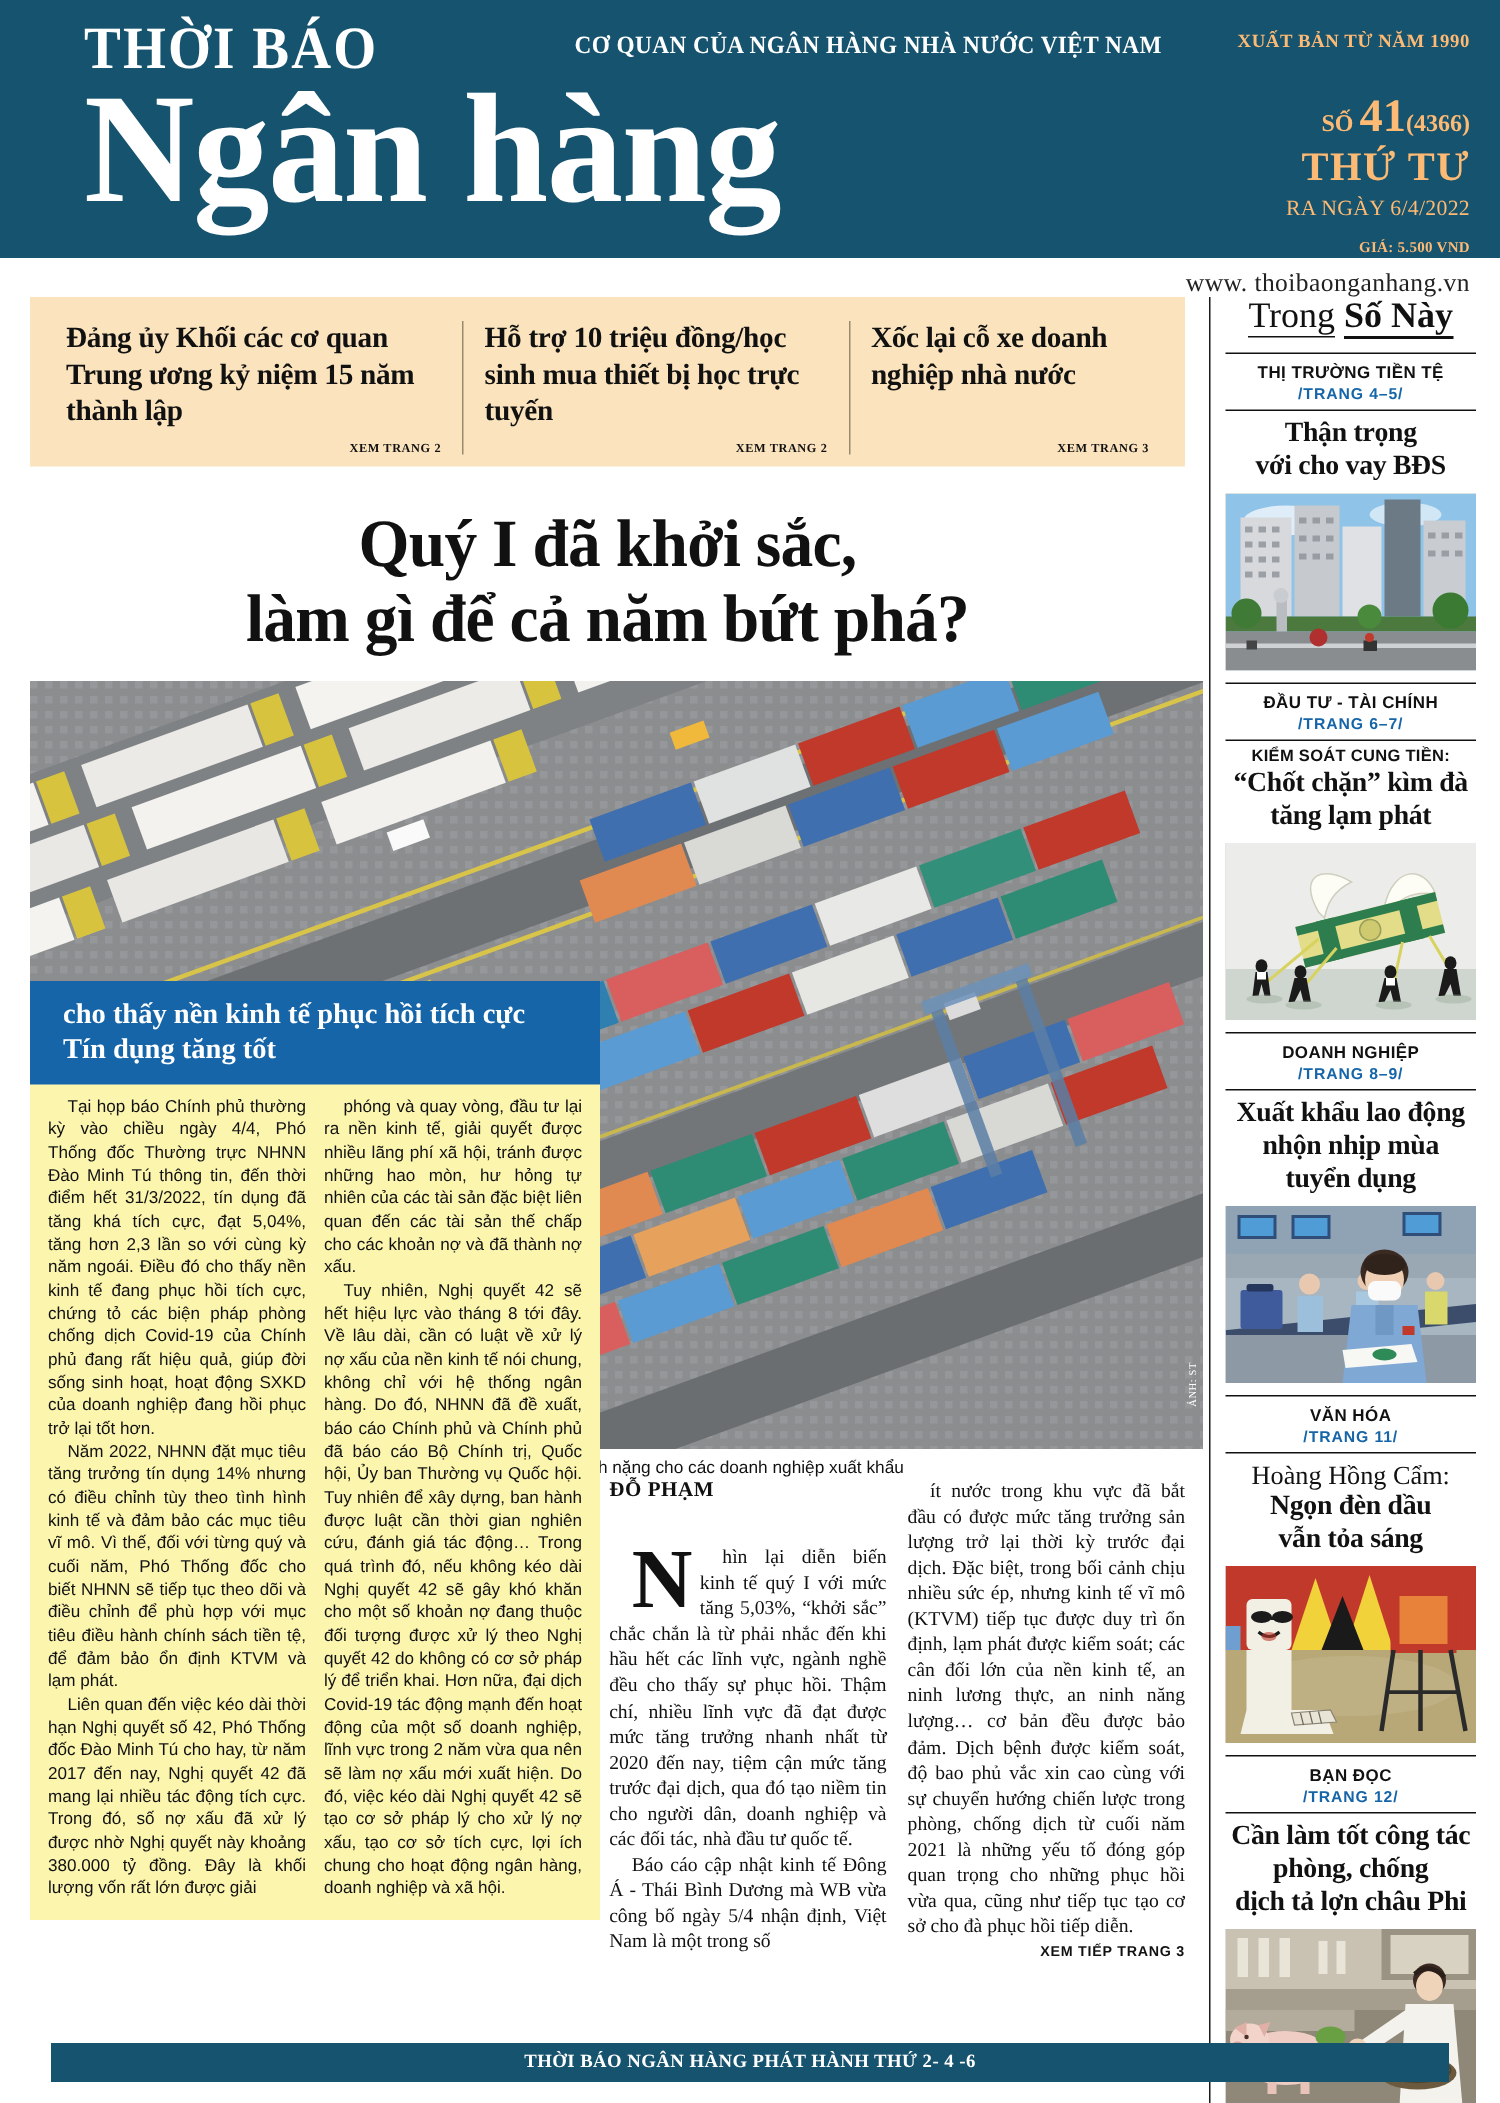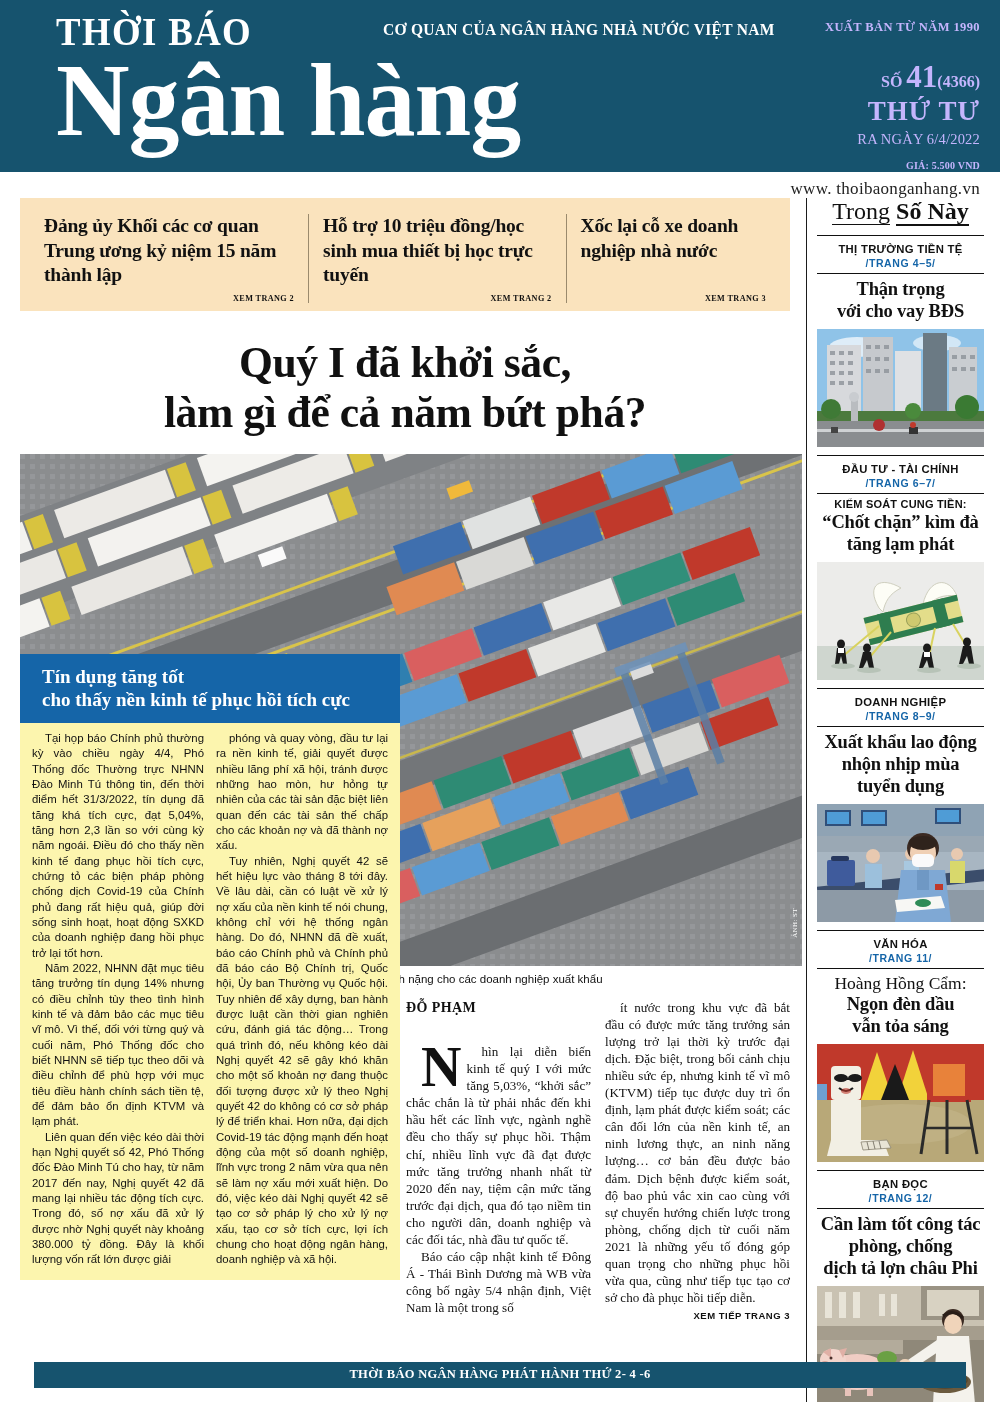--- a/index.html
+++ b/index.html
@@ -46,21 +46,21 @@
     color: #fff;
     font-size: 16.5px;
     font-weight: bold;
     letter-spacing: 0.3px;
     white-space: nowrap;
     transform: scaleX(0.94);
     transform-origin: left center;
   }
   .mh-right {
     position: absolute; right: 20px; top: 20px;
-    text-align: right; color: #c4b5fd;
+    text-align: right; color: #fdba74;
   }
   .mh-since { font-size: 12.5px; font-weight: bold; letter-spacing: 0.4px; }
   .mh-issue { margin-top: 24px; font-size: 16px; font-weight: bold; }
   .mh-issue .num { font-size: 31px; }
   .mh-issue .paren { font-size: 16px; font-weight: bold; }
   .mh-day { font-size: 27px; font-weight: bold; letter-spacing: 1px; margin-top: 1px; }
   .mh-date { font-size: 14.5px; margin-top: 4px; letter-spacing: 0.2px; }
   .mh-price { font-size: 10px; font-weight: bold; margin-top: 12px; letter-spacing: 0.2px; }
   .mh-website {
     position: absolute; right: 20px; top: 179px;
@@ -143,21 +143,21 @@
     display: flex; padding: 8px 12px 4px 12px; gap: 12px;
   }
   .yb-col {
     flex: 1; font-family: "Liberation Sans", sans-serif;
     font-size: 11.4px; line-height: 1.345;
     text-align: justify; color: #111;
   }
   .yb-col p { text-indent: 13px; margin: 0; }
 
   
-  .lower { display: flex; margin-top: 14px; gap: 14px; }
+  .lower { display: flex; margin-top: 0; gap: 14px; }
   .lower-left { width: 378px; }
   .lower-right { width: 390px; display: flex; gap: 14px; }
   .lr-col {
     flex: 1; font-family: "Liberation Serif", serif;
     font-size: 13.1px; line-height: 1.305;
     text-align: justify; color: #111;
   }
   .lr-col p { text-indent: 15px; margin: 0; }
   .byline {
     font-family: "Liberation Serif", serif;
@@ -419,22 +419,22 @@
                   <rect x="596" y="286" width="76" height="9" fill="#6d92ba"></rect>
                 </g>
               </g>
             </g>
           </svg>
           <div class="hero-credit">ẢNH: ST</div>
         </div>
 
         <div class="yellow-block">
           <div class="blue-sub">
+            <div>cho thấy nền kinh tế phục hồi tích cực</div>
             <div>Tín dụng tăng tốt</div>
-            <div>cho thấy nền kinh tế phục hồi tích cực</div>
           </div>
           <div class="yb-cols">
             <div class="yb-col">
               <p>Tại họp báo Chính phủ thường kỳ vào chiều ngày 4/4, Phó Thống đốc Thường trực NHNN Đào Minh Tú thông tin, đến thời điểm hết 31/3/2022, tín dụng đã tăng khá tích cực, đạt 5,04%, tăng hơn 2,3 lần so với cùng kỳ năm ngoái. Điều đó cho thấy nền kinh tế đang phục hồi tích cực, chứng tỏ các biện pháp phòng chống dịch Covid-19 của Chính phủ đang rất hiệu quả, giúp đời sống sinh hoạt, hoạt động SXKD của doanh nghiệp đang hồi phục trở lại tốt hơn.</p>
               <p>Năm 2022, NHNN đặt mục tiêu tăng trưởng tín dụng 14% nhưng có điều chỉnh tùy theo tình hình kinh tế và đảm bảo các mục tiêu vĩ mô. Vì thế, đối với từng quý và cuối năm, Phó Thống đốc cho biết NHNN sẽ tiếp tục theo dõi và điều chỉnh để phù hợp với mục tiêu điều hành chính sách tiền tệ, để đảm bảo ổn định KTVM và lạm phát.</p>
               <p>Liên quan đến việc kéo dài thời hạn Nghị quyết số 42, Phó Thống đốc Đào Minh Tú cho hay, từ năm 2017 đến nay, Nghị quyết 42 đã mang lại nhiều tác động tích cực. Trong đó, số nợ xấu đã xử lý được nhờ Nghị quyết này khoảng 380.000 tỷ đồng. Đây là khối lượng vốn rất lớn được giải</p>
             </div>
             <div class="yb-col">
               <p>phóng và quay vòng, đầu tư lại ra nền kinh tế, giải quyết được nhiều lãng phí xã hội, tránh được những hao mòn, hư hỏng tự nhiên của các tài sản đặc biệt liên quan đến các tài sản thế chấp cho các khoản nợ và đã thành nợ xấu.</p>
               <p>Tuy nhiên, Nghị quyết 42 sẽ hết hiệu lực vào tháng 8 tới đây. Về lâu dài, cần có luật về xử lý nợ xấu của nền kinh tế nói chung, không chỉ với hệ thống ngân hàng. Do đó, NHNN đã đề xuất, báo cáo Chính phủ và Chính phủ đã báo cáo Bộ Chính trị, Quốc hội, Ủy ban Thường vụ Quốc hội. Tuy nhiên để xây dựng, ban hành được luật cần thời gian nghiên cứu, đánh giá tác động… Trong quá trình đó, nếu không kéo dài Nghị quyết 42 sẽ gây khó khăn cho một số khoản nợ đang thuộc đối tượng được xử lý theo Nghị quyết 42 do không có cơ sở pháp lý để triển khai. Hơn nữa, đại dịch Covid-19 tác động mạnh đến hoạt động của một số doanh nghiệp, lĩnh vực trong 2 năm vừa qua nên sẽ làm nợ xấu mới xuất hiện. Do đó, việc kéo dài Nghị quyết 42 sẽ tạo cơ sở pháp lý cho xử lý nợ xấu, tạo cơ sở tích cực, lợi ích chung cho hoạt động ngân hàng, doanh nghiệp và xã hội.</p>

